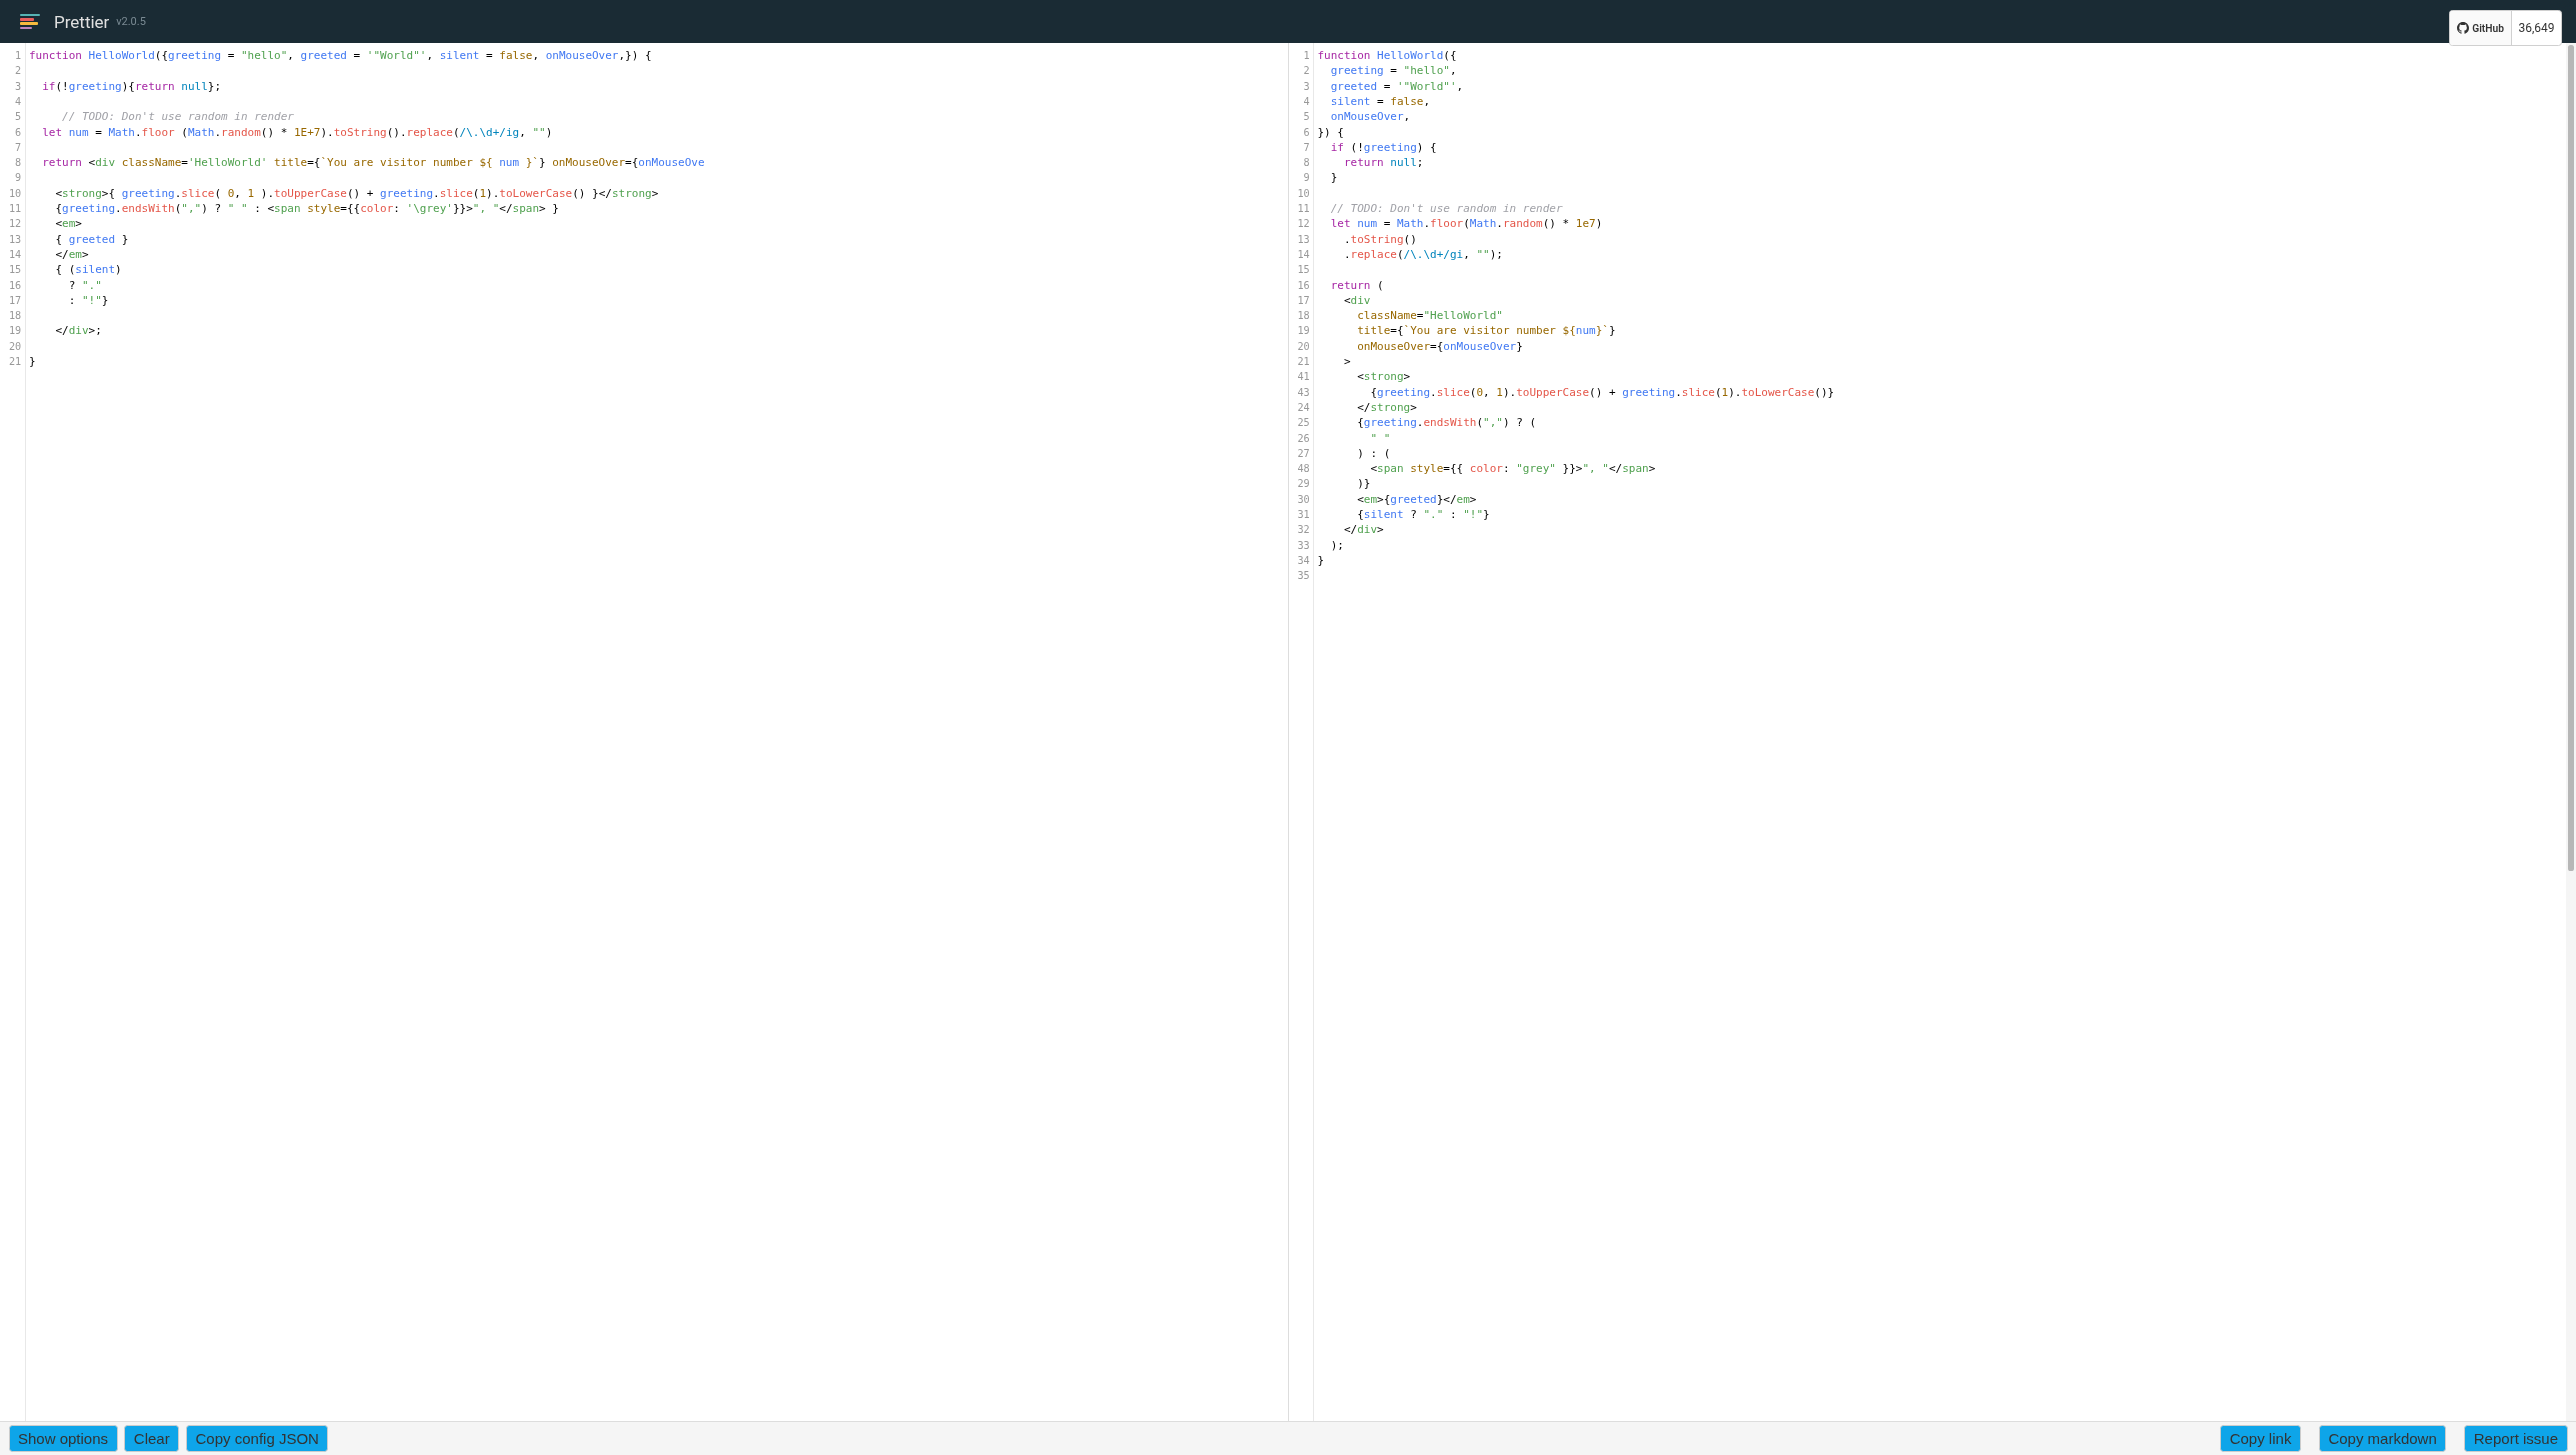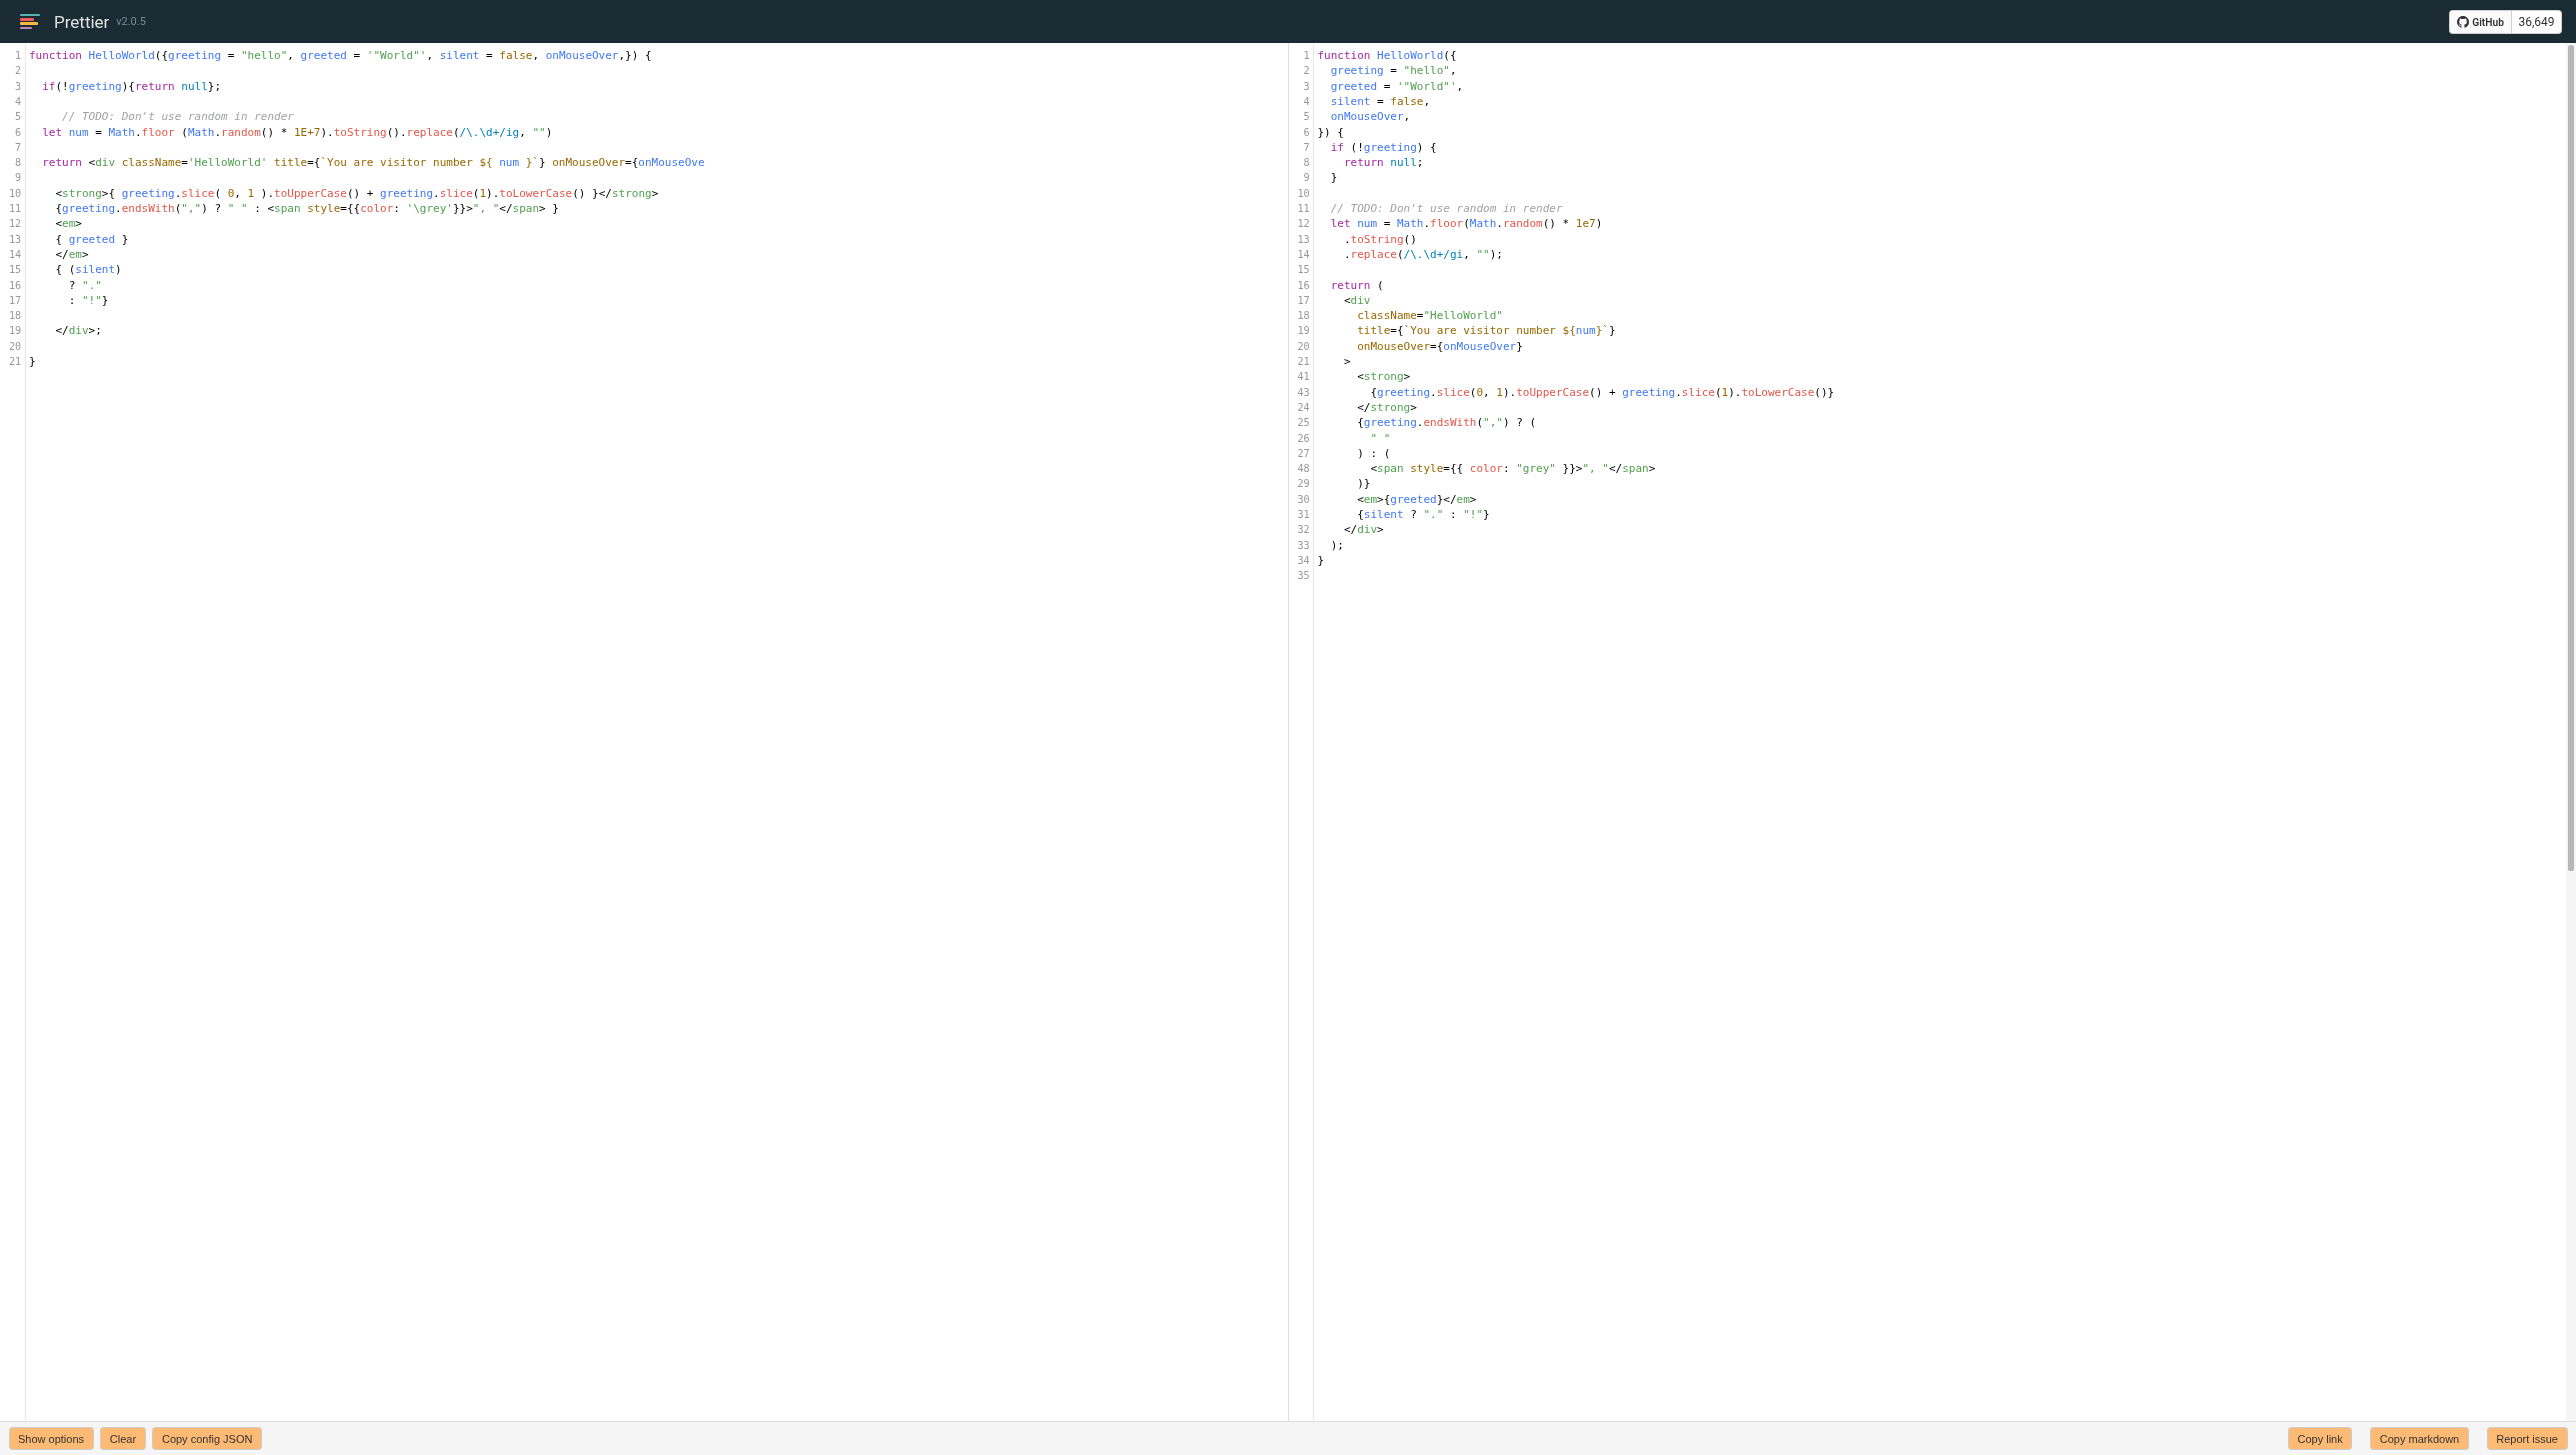--- a/index.html
+++ b/index.html
@@ -6,21 +6,21 @@
 body { font-family: -apple-system, BlinkMacSystemFont, "Segoe UI", Roboto, sans-serif; background: #fff; height: 100vh; overflow: hidden; }
 .header { background: #1a2b34; height: 43px; display: flex; align-items: center; padding: 0 20px; position: relative; }
 .logo { width: 20.4px; height: 20.4px; margin-right: 13.6px; display: flex; flex-direction: column; justify-content: center; gap: 1.7px; }
 .logo-bar { height: 2.6px; border-radius: 0.9px; }
 .logo-bar.b1 { background: #56b3b4; width: 100%; }
 .logo-bar.b2 { background: #ea5e5e; width: 70%; }
 .logo-bar.b3 { background: #f7ba3e; width: 90%; }
 .logo-bar.b4 { background: #bf85bf; width: 60%; }
 .title { color: #e0e0e0; font-size: 17px; font-weight: 400; margin-right: 6.8px; }
 .version { color: #7a8a93; font-size: 11px; }
-.github-btn { position: absolute; right: 13.6px; top: 10.2px; display: flex; background: #fff; border: 0.9px solid #d0d0d0; border-radius: 3.4px; height: 24px; overflow: hidden; cursor: pointer; }
+.github-btn { position: absolute; right: 13.6px; top: 10.2px; display: flex; background: #fff; border: 0.9px solid #d0d0d0; border-radius: 3.4px; height: 36px; overflow: hidden; cursor: pointer; }
 .github-btn-left { display: flex; align-items: center; padding: 0 6.8px; border-right: 0.9px solid #d0d0d0; font-size: 10.2px; font-weight: 600; color: #333; background: #fafafa; }
 .github-icon { width: 12px; height: 12px; margin-right: 3.4px; }
 .github-btn-right { padding: 0 6.8px; font-size: 12px; font-weight: 400; color: #333; display: flex; align-items: center; }
 .main { display: flex; height: calc(100vh - 43px - 34px); }
 .pane { flex: 1; display: flex; overflow: auto; background: #fff; min-width: 0; }
 .pane-left { border-right: 0.9px solid #ddd; }
 .gutter { width: 25.6px; background: #fff; border-right: 0.9px solid #e8e8e8; flex-shrink: 0; padding-top: 5.1px; }
 .gutter-line { color: #999; font-size: 10.2px; text-align: right; padding: 0 3.4px; height: 15.3px; line-height: 15.3px; font-family: ui-monospace, SFMono-Regular, Menlo, monospace; }
 .code { flex: 1; padding: 5.1px 3.4px; font-family: ui-monospace, SFMono-Regular, Menlo, monospace; font-size: 11px; line-height: 15.3px; white-space: pre; overflow-x: auto; cursor: text; }
 .code-line { height: 15.3px; }
@@ -34,21 +34,21 @@
 .reg { color: #0184bc; }
 .com { color: #a0a1a7; font-style: italic; }
 .tag { color: #50a14f; }
 .attr { color: #986801; }
 .fn { color: #4078f2; }
 .prop { color: #e45649; }
 .var2 { color: #4078f2; }
 .footer { height: 34px; background: #f5f5f5; display: flex; align-items: center; padding: 0 8.5px; border-top: 0.9px solid #ddd; }
 .footer-left { display: flex; gap: 6.8px; }
 .footer-right { display: flex; gap: 18px; margin-left: auto; }
-.btn { background: #fdba74; border: 0.9px solid #ccc; border-radius: 3.4px; padding: 4.3px 8.5px; font-size: 11px; cursor: pointer; color: #333; }
+.btn { background: #0ea5e9; border: 0.9px solid #ccc; border-radius: 3.4px; padding: 4.3px 8.5px; font-size: 15px; cursor: pointer; color: #333; }
 .scrollbar-v { width: 10.2px; background: rgba(0,0,0,0.04); flex-shrink: 0; position: relative; }
 .scrollbar-thumb { background: rgba(0,0,0,0.25); border-radius: 2.6px; width: 6.8px; margin: 1.7px; position: absolute; top: 0; height: 60%; }
 </style>
 </head>
 <body>
 
 <div class="header">
   <div class="logo">
     <div class="logo-bar b1"></div>
     <div class="logo-bar b2"></div>

